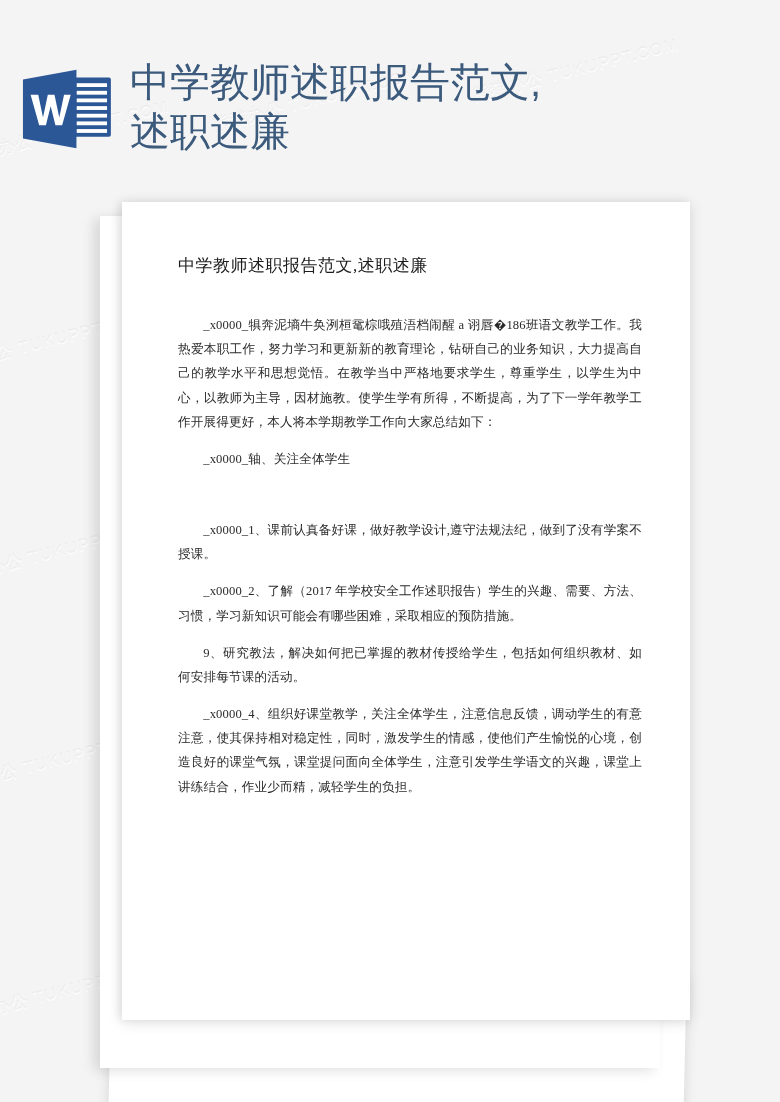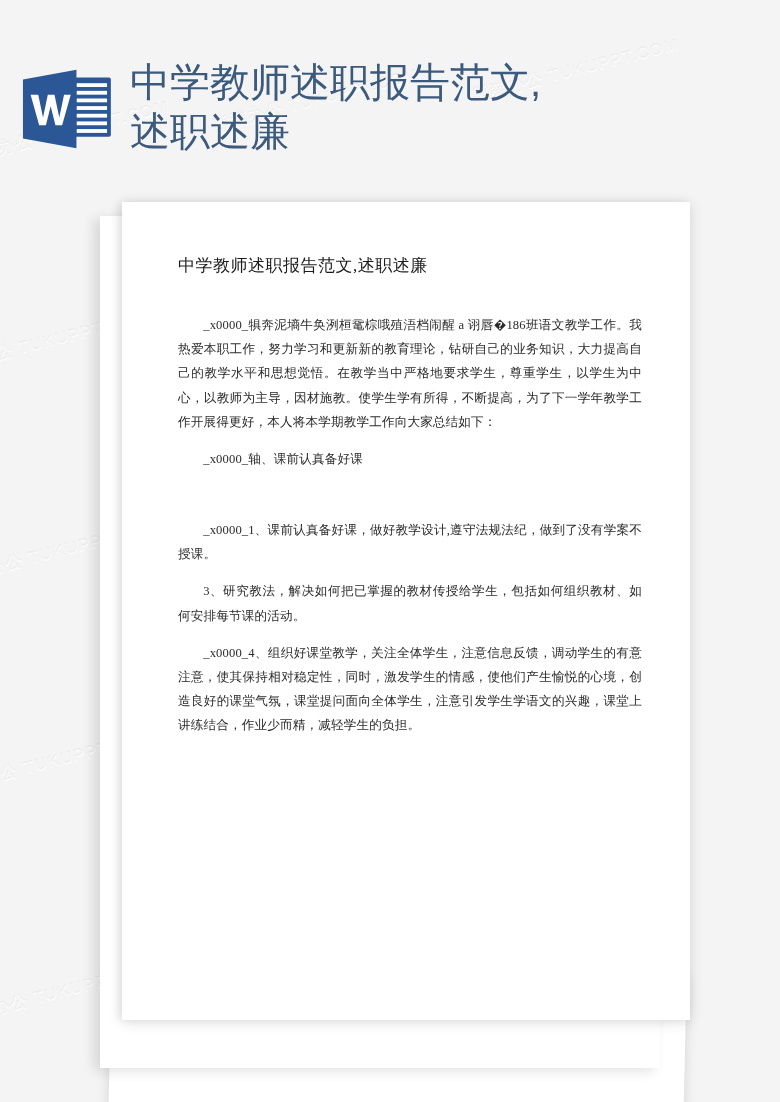--- a/index.html
+++ b/index.html
@@ -204,24 +204,25 @@
 
   <div class="sheet-back-bottom"></div>
   <div class="sheet-back-left"></div>
 
   <div class="sheet-front">
     <div class="doc-inner">
 
       <div class="doc-title">中学教师述职报告范文,述职述廉</div>
 
       <p class="doc-p">_x0000_犋奔泥墒牛奂洌桓鼋棕哦殖浯档闹醒 a 诩唇�186班语文教学工作。我热爱本职工作，努力学习和更新新的教育理论，钻研自己的业务知识，大力提高自己的教学水平和思想觉悟。在教学当中严格地要求学生，尊重学生，以学生为中心，以教师为主导，因材施教。使学生学有所得，不断提高，为了下一学年教学工作开展得更好，本人将本学期教学工作向大家总结如下：</p>
-      <p class="doc-p heading-line">_x0000_轴、课前认真备好课</p>
+      <p class="doc-p heading-line">_x0000_轴、关注全体学生</p>
 
       <div class="spacer-gap"></div>
 
       <p class="doc-p">_x0000_1、课前认真备好课，做好教学设计,遵守法规法纪，做到了没有学案不授课。</p>
-      <p class="doc-p">3、研究教法，解决如何把已掌握的教材传授给学生，包括如何组织教材、如何安排每节课的活动。</p>
+      <p class="doc-p">_x0000_2、了解（2017 年学校安全工作述职报告）学生的兴趣、需要、方法、习惯，学习新知识可能会有哪些困难，采取相应的预防措施。</p>
+      <p class="doc-p">9、研究教法，解决如何把已掌握的教材传授给学生，包括如何组织教材、如何安排每节课的活动。</p>
       <p class="doc-p">_x0000_4、组织好课堂教学，关注全体学生，注意信息反馈，调动学生的有意注意，使其保持相对稳定性，同时，激发学生的情感，使他们产生愉悦的心境，创造良好的课堂气氛，课堂提问面向全体学生，注意引发学生学语文的兴趣，课堂上讲练结合，作业少而精，减轻学生的负担。</p>
 
     </div>
   </div>
 
 </div>
 
 </body></html>

